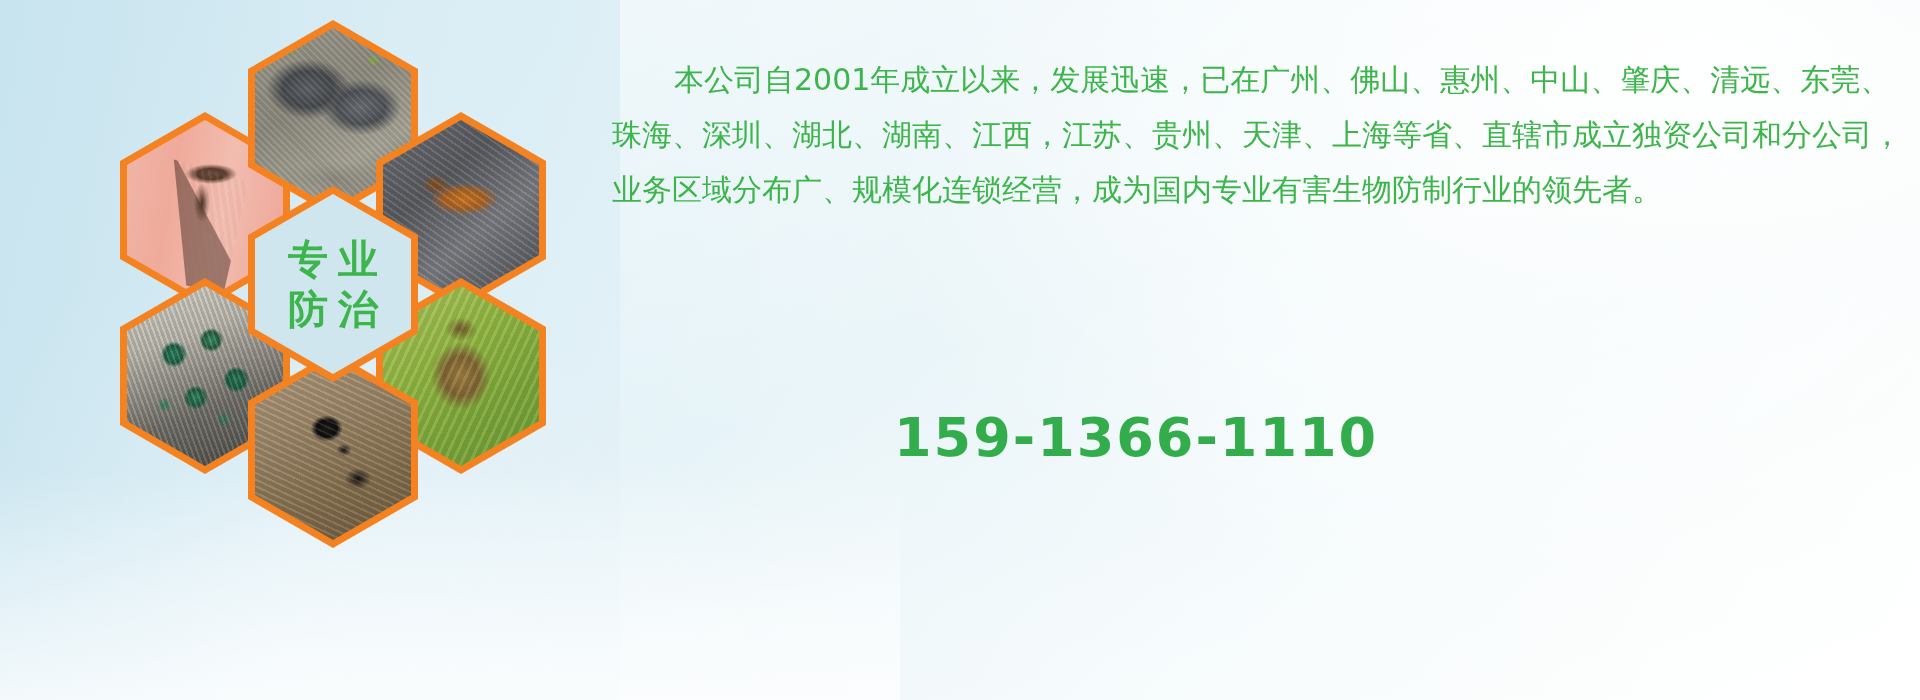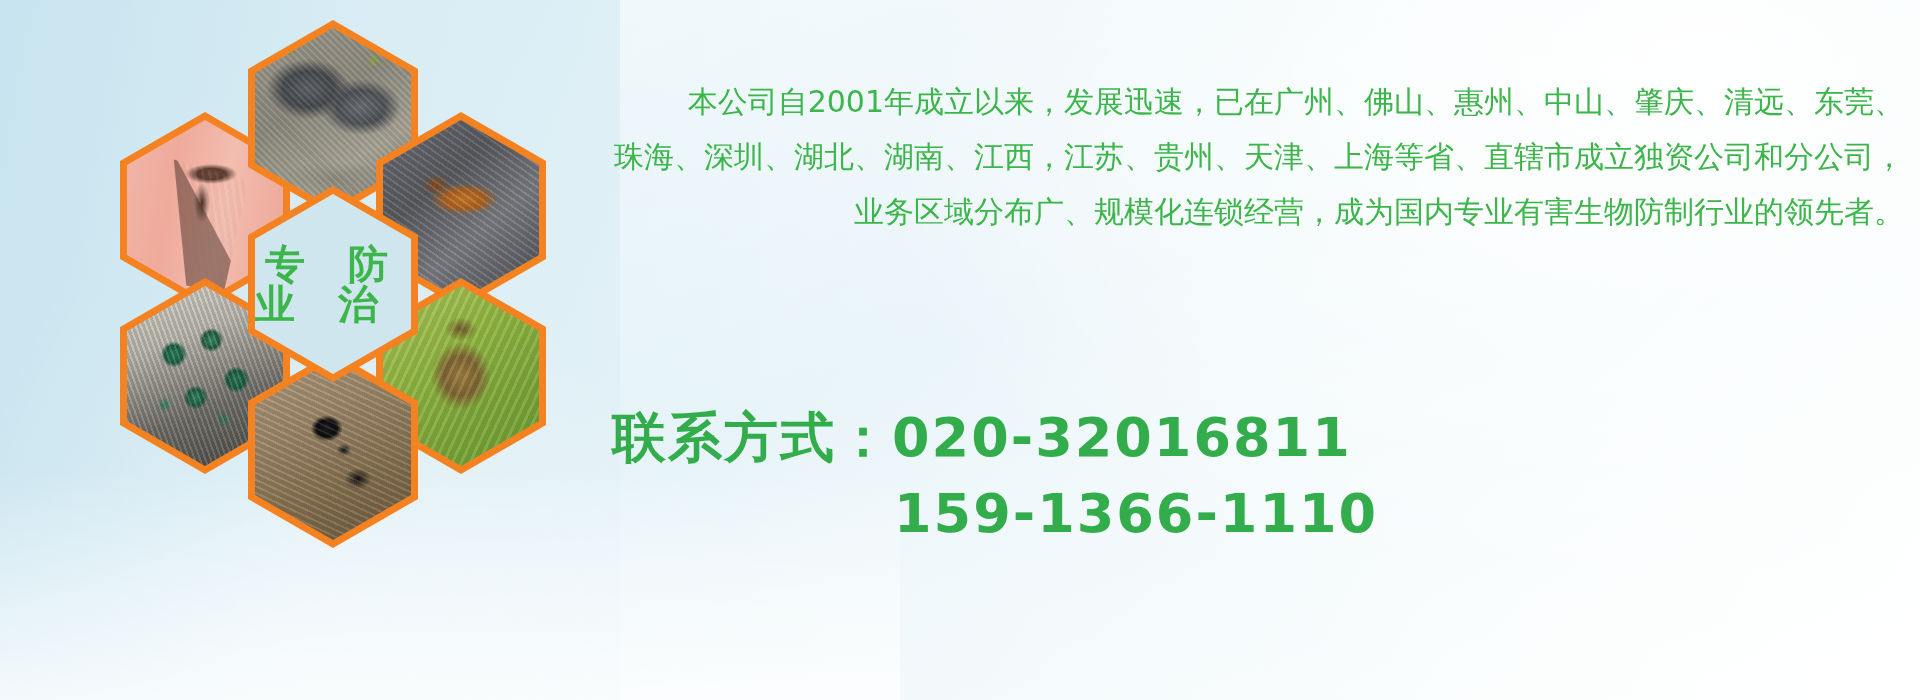--- a/index.html
+++ b/index.html
@@ -119,31 +119,31 @@
       radial-gradient(ellipse 16px 12px at 50% 24%, #6d5526 0%, rgba(109,85,38,0) 100%),
       linear-gradient(145deg,#a9c45a 0%,#8fb33f 38%,#7aa437 68%,#6b9a32 100%);
   }
   .art-stink::after{
     content:"";position:absolute;inset:0;
     background:repeating-linear-gradient(115deg, rgba(255,255,255,.10) 0 3px, rgba(0,0,0,.06) 3px 8px);
   }
 
   .hex.center .inner{background:#cfe6ef;}
   .center-label{
-    position:absolute;inset:0;display:flex;flex-direction:row;
+    position:absolute;inset:0;display:flex;flex-direction:column;
     align-items:center;justify-content:center;gap:10px;
   }
   .center-label span{
     display:block;color:#3cb54a;font-weight:bold;font-size:40px;
     letter-spacing:10px;text-indent:10px;line-height:1;
     font-family:"DejaVu Sans","Liberation Sans",sans-serif;
   }
 
   
-  .copy{position:absolute;left:612px;top:44px;width:1300px;text-align:right;}
+  .copy{position:absolute;left:612px;top:22px;width:1300px;}
   .paragraph{
     color:#3cb54a;font-size:30px;line-height:55px;font-weight:500;
     text-indent:62px;width:1292px;
     font-family:"DejaVu Sans","Liberation Sans",sans-serif;
   }
   .contact{position:absolute;left:612px;top:400px;width:1300px;}
   .contact-line{
     color:#33ad4c;font-weight:bold;font-size:54px;line-height:76px;
     letter-spacing:2px;white-space:pre;
     font-family:"DejaVu Sans","Liberation Sans",sans-serif;
@@ -207,17 +207,16 @@
       </div>
     </div>
 
   </div>
 
   <div class="copy">
     <p class="paragraph">本公司自2001年成立以来，发展迅速，已在广州、佛山、惠州、中山、肇庆、清远、东莞、珠海、深圳、湖北、湖南、江西，江苏、贵州、天津、上海等省、直辖市成立独资公司和分公司，业务区域分布广、规模化连锁经营，成为国内专业有害生物防制行业的领先者。</p>
   </div>
 
   <div class="contact">
-    <div class="contact-line"><span>联系方式：</span><span>020-32016811</span></div>
     <div class="contact-line second"><span>159-1366-1110</span></div>
   </div>
 
 </div>
 
 </body></html>

